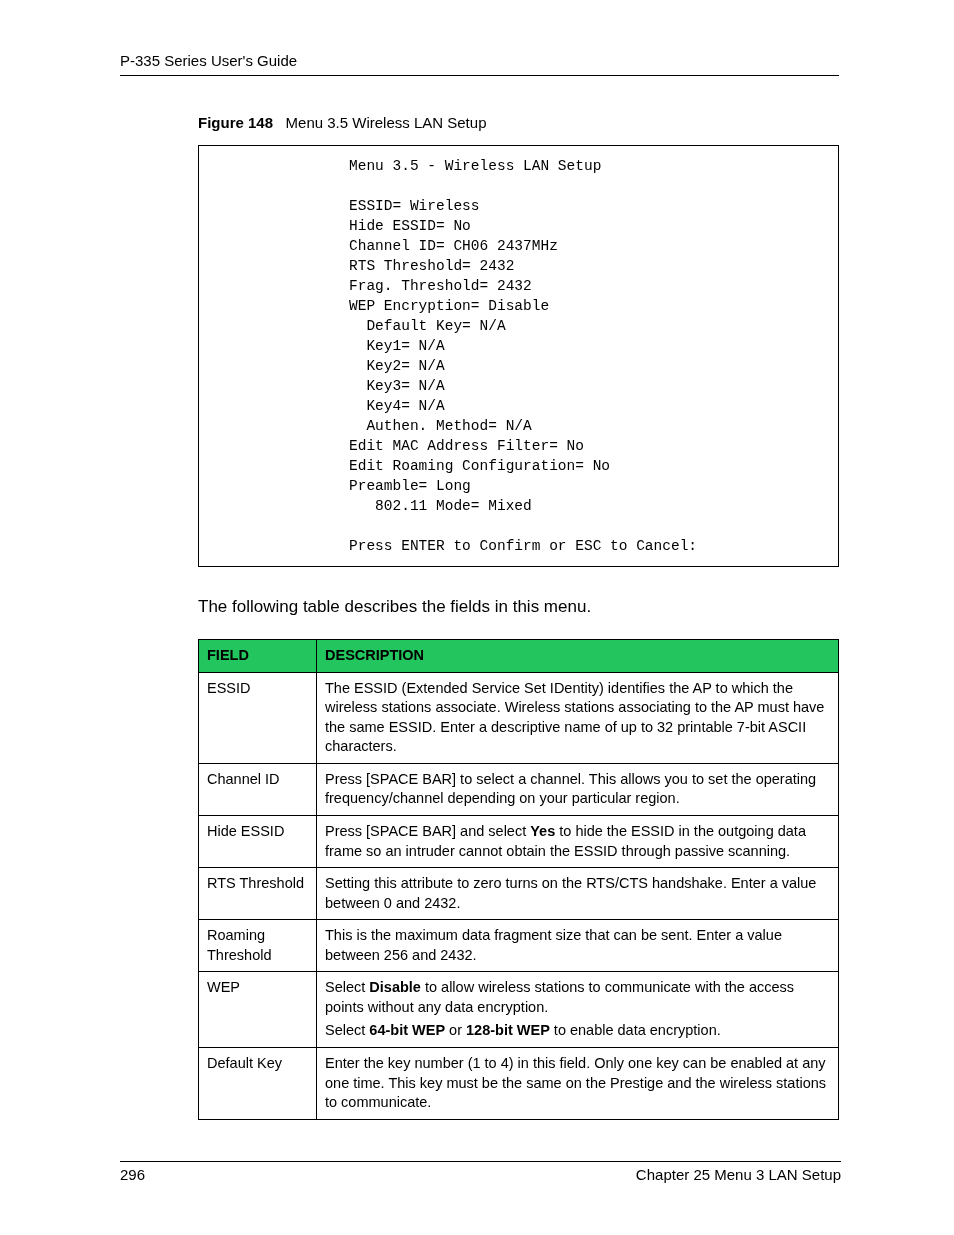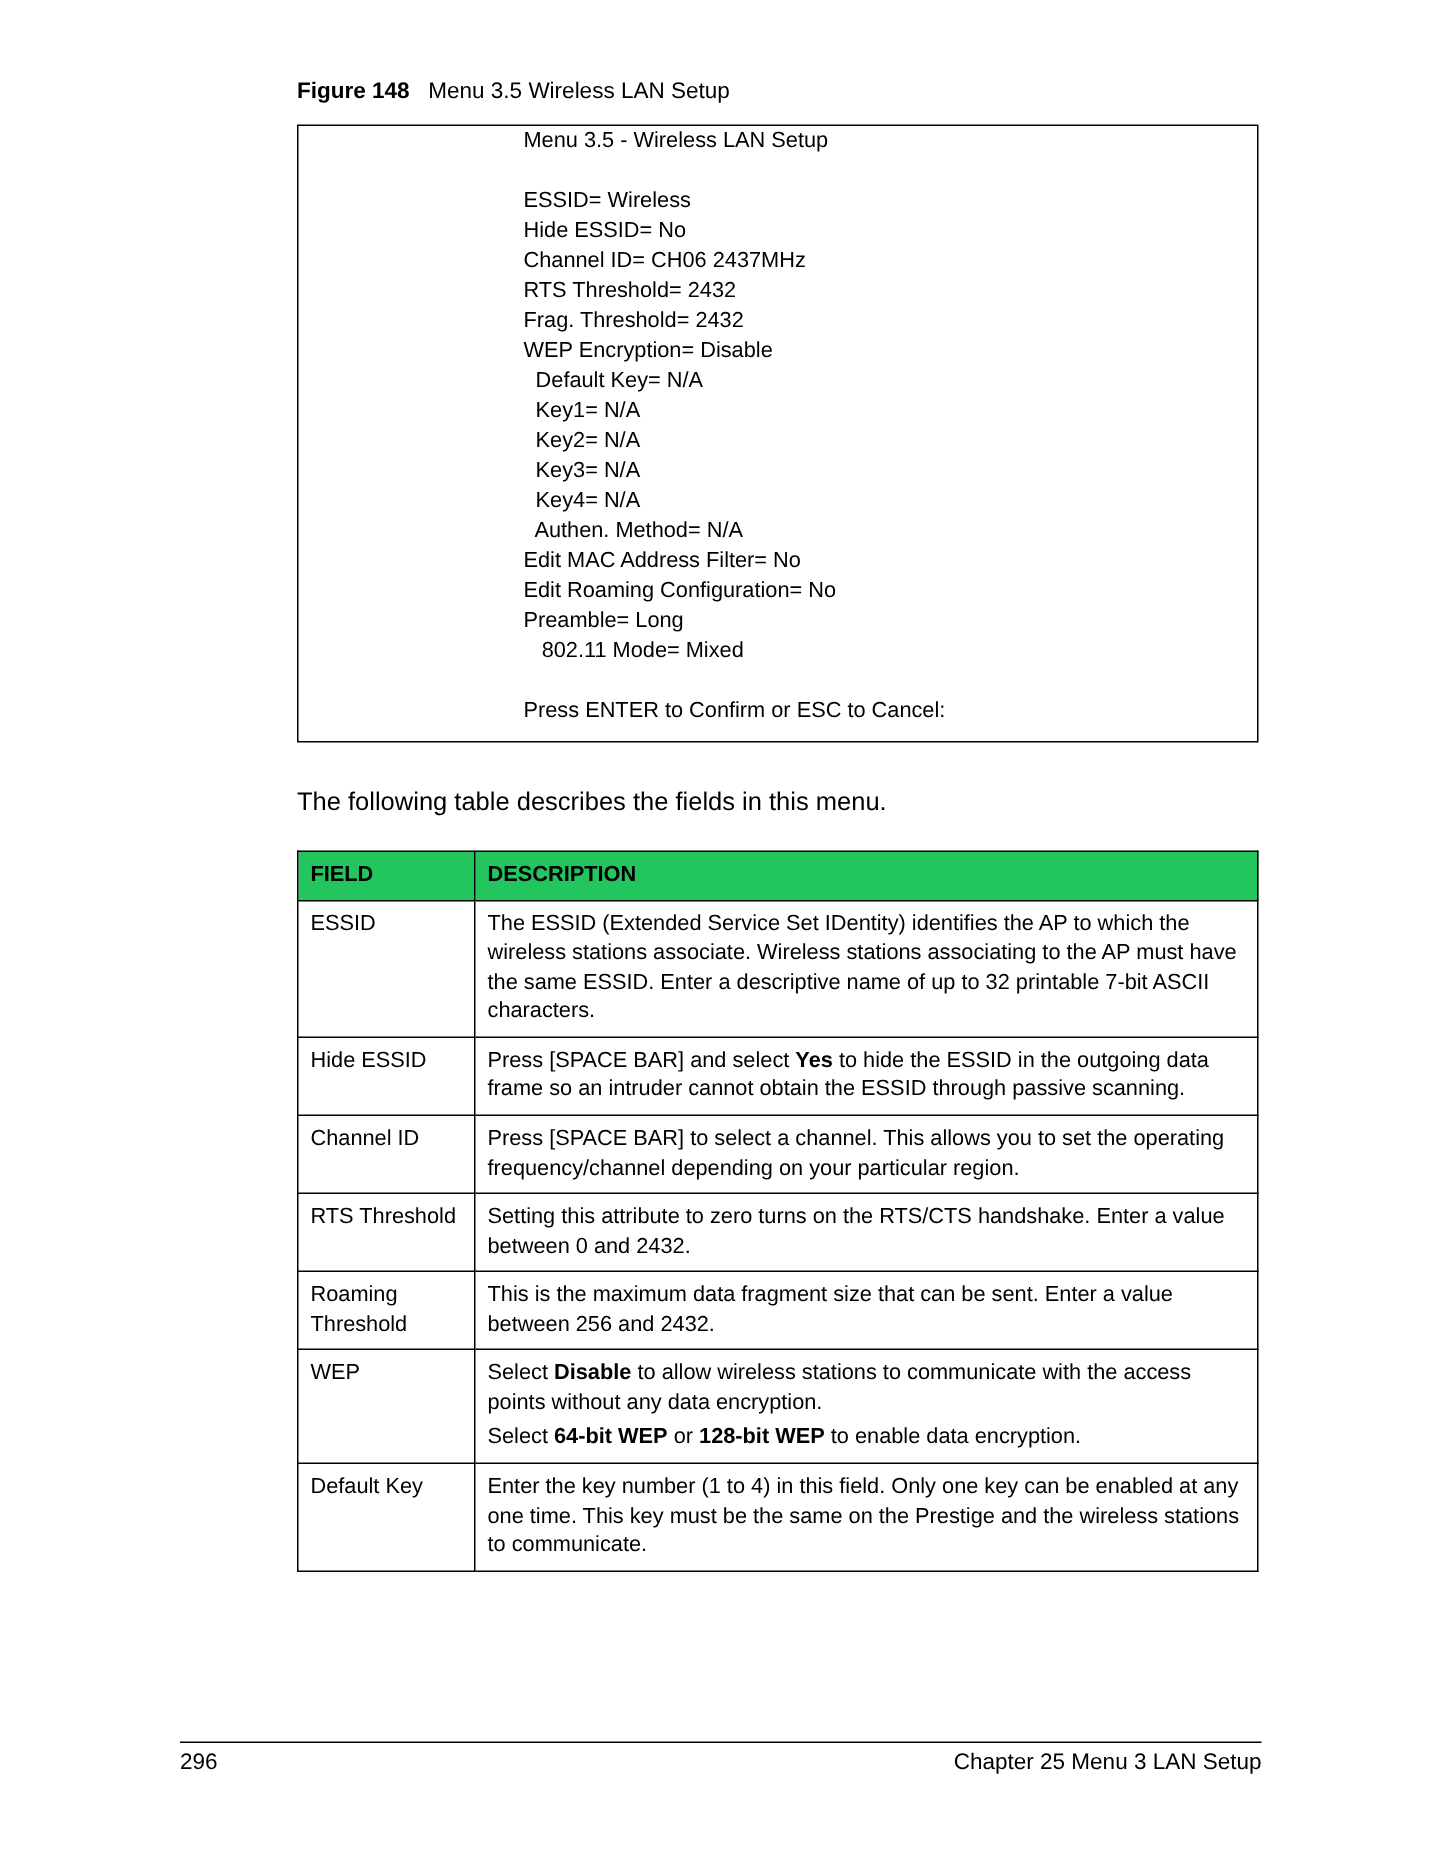--- a/index.html
+++ b/index.html
@@ -30,22 +30,22 @@
   .content {
     padding-left: 78px;
   }
   .fig-caption {
     font-size: 15px;
     margin-bottom: 14px;
   }
   .fig-caption .b { font-weight: bold; }
   .code-box {
     border: 1px solid #000;
-    padding: 0 20px 10px 150px;
-    font-family: Liberation Sans, sans-serif;
+    padding: 10px 20px 10px 150px;
+    font-family: Liberation Mono, monospace;
     font-size: 14.5px;
     line-height: 1.38;
     white-space: pre;
     margin-bottom: 30px;
   }
   .body-text {
     font-family: Liberation Sans, sans-serif;
     font-size: 17px;
     margin: 0 0 22px 0;
   }
@@ -85,20 +85,21 @@
     display: flex;
     justify-content: space-between;
   }
   .b { font-weight: bold; }
 </style>
 </head>
 <body>
 
 <div class="page">
 
+  <div class="running-head">P-335 Series User's Guide</div>
 
   <div class="content">
 
     <div class="fig-caption">
       <span class="b">Figure 148</span>&nbsp;&nbsp;&nbsp;<span>Menu 3.5 Wireless LAN Setup</span>
     </div>
 
     <div class="code-box">Menu 3.5 - Wireless LAN Setup
 
 ESSID= Wireless
@@ -135,29 +136,29 @@
         </tr>
       </thead>
       <tbody>
           <tr>
             <td>ESSID</td>
             <td>
               <div class="para"><span>The ESSID (Extended Service Set IDentity) identifies the AP to which the wireless stations associate. Wireless stations associating to the AP must have the same ESSID. Enter a descriptive name of up to 32 printable 7-bit ASCII characters.</span></div>
             </td>
           </tr>
           <tr>
+            <td>Channel ID</td>
+            <td>
+              <div class="para"><span>Press [SPACE BAR] to select a channel. This allows you to set the operating frequency/channel depending on your particular region.</span></div>
+            </td>
+          </tr>
+          <tr>
             <td>Hide ESSID</td>
             <td>
               <div class="para"><span>Press [SPACE BAR] and select </span><span class="b">Yes</span><span> to hide the ESSID in the outgoing data frame so an intruder cannot obtain the ESSID through passive scanning.</span></div>
-            </td>
-          </tr>
-          <tr>
-            <td>Channel ID</td>
-            <td>
-              <div class="para"><span>Press [SPACE BAR] to select a channel. This allows you to set the operating frequency/channel depending on your particular region.</span></div>
             </td>
           </tr>
           <tr>
             <td>RTS Threshold</td>
             <td>
               <div class="para"><span>Setting this attribute to zero turns on the RTS/CTS handshake. Enter a value between 0 and 2432.</span></div>
             </td>
           </tr>
           <tr>
             <td>Roaming Threshold</td>

